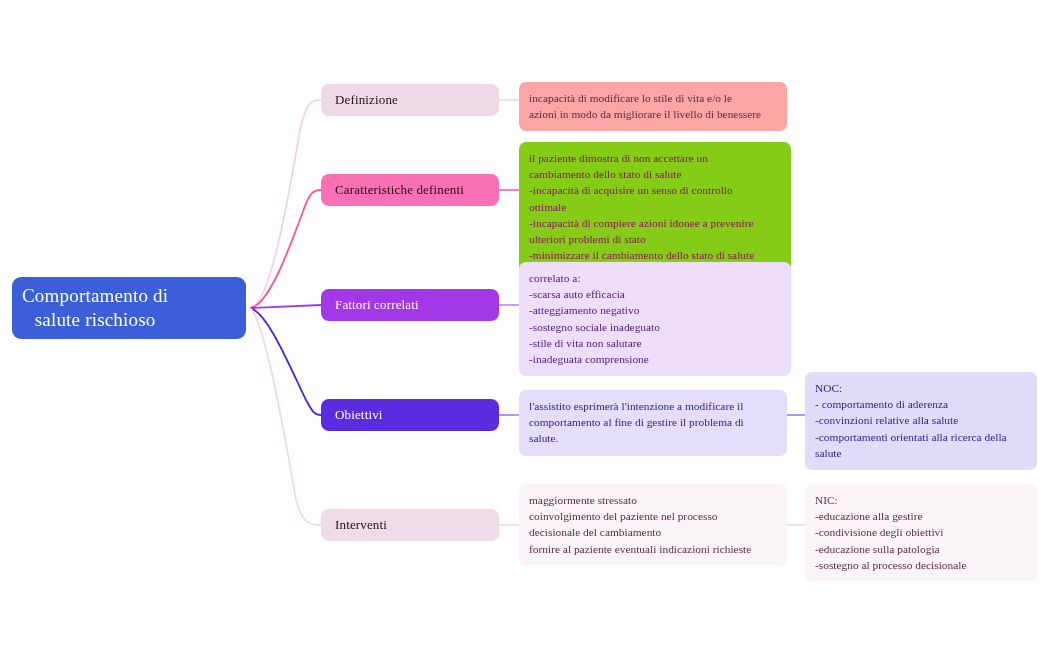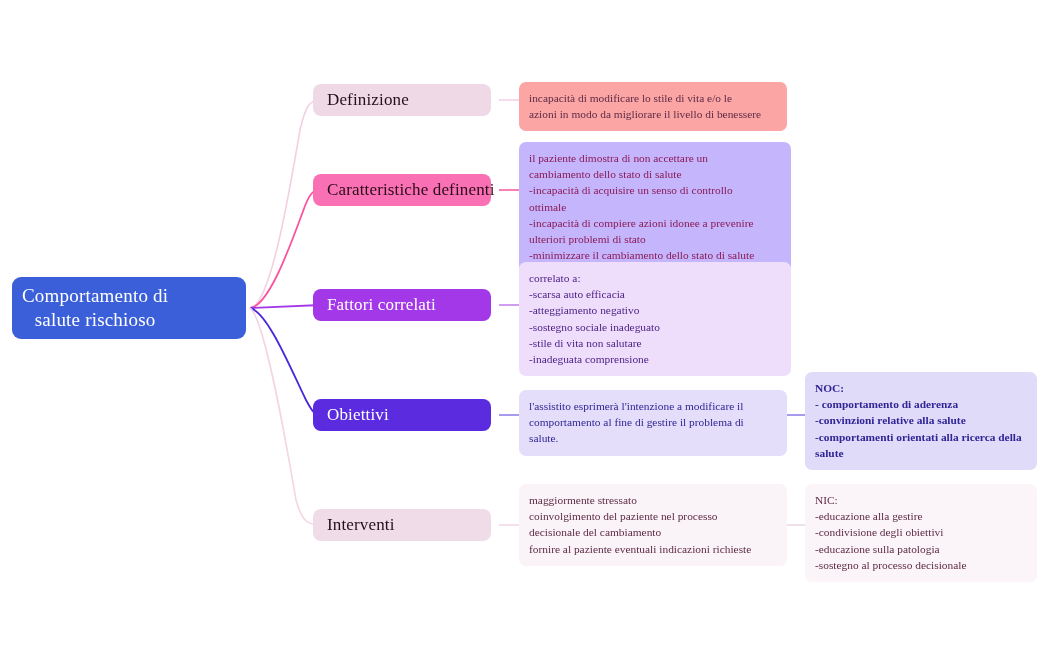--- a/index.html
+++ b/index.html
@@ -48,53 +48,53 @@
     font-size: 19px;
     line-height: 1.28;
     letter-spacing: .2px;
     padding: 4px 10px;
   }
 
   
   .branch {
     width: 178px;
     height: 32px;
-    left: 313px;
+    left: 321px;
     border-radius: 8px;
     display: flex;
     align-items: center;
     padding-left: 14px;
-    font-size: 17px;
+    font-size: 13px;
     letter-spacing: .15px;
     white-space: nowrap;
   }
   .branch.b0 { top: 84px;  background: #efd9e7; color: #231018; }
   .branch.b1 { top: 174px; background: #fa70b5; color: #2a0b18; }
   .branch.b2 { top: 289px; background: #a238e8; color: #ffffff; }
   .branch.b3 { top: 399px; background: #5b2be0; color: #ffffff; }
   .branch.b4 { top: 509px; background: #f0dce8; color: #231018; }
 
   
   .card {
     box-sizing: border-box;
     border-radius: 7px;
     padding: 8px 10px 9px 10px;
     font-size: 11.4px;
     line-height: 1.42;
   }
   .card .ln { white-space: pre; }
 
   .c0 { left: 519px; top: 82px;  width: 268px; background: #fca5a5; color: #5d2b45; }
-  .c1 { left: 519px; top: 142px; width: 272px; background: #c4b5fd; color: #8b1a55; }
+  .c1 { left: 519px; top: 142px; width: 272px; background: #84cc16; color: #8b1a55; }
   .c2 { left: 519px; top: 262px; width: 272px; background: #eeddfb; color: #4b1d84; }
   .c3 { left: 519px; top: 390px; width: 268px; background: #e4defa; color: #302596; }
   .c4 { left: 519px; top: 484px; width: 268px; background: #faf3f7; color: #5d2b45; }
 
   
-  .c3noc { left: 805px; top: 372px; width: 232px; background: #e1dbfa; color: #302596; font-weight: bold; }
+  .c3noc { left: 805px; top: 372px; width: 232px; background: #e1dbfa; color: #302596; }
   .c4nic { left: 805px; top: 484px; width: 232px; background: #fbf4f8; color: #5d2b45; }
 </style>
 </head>
 <body>
 
 <div id="mindmap">
 
   <svg class="edges" viewBox="0 0 1049 650" width="1049" height="650">
 
     <path d="M 250 308 C 270 306 288 200 300 130 C 306 104 310 100 321 100" fill="none" stroke="#f3cfe3" stroke-width="1.6"></path>

